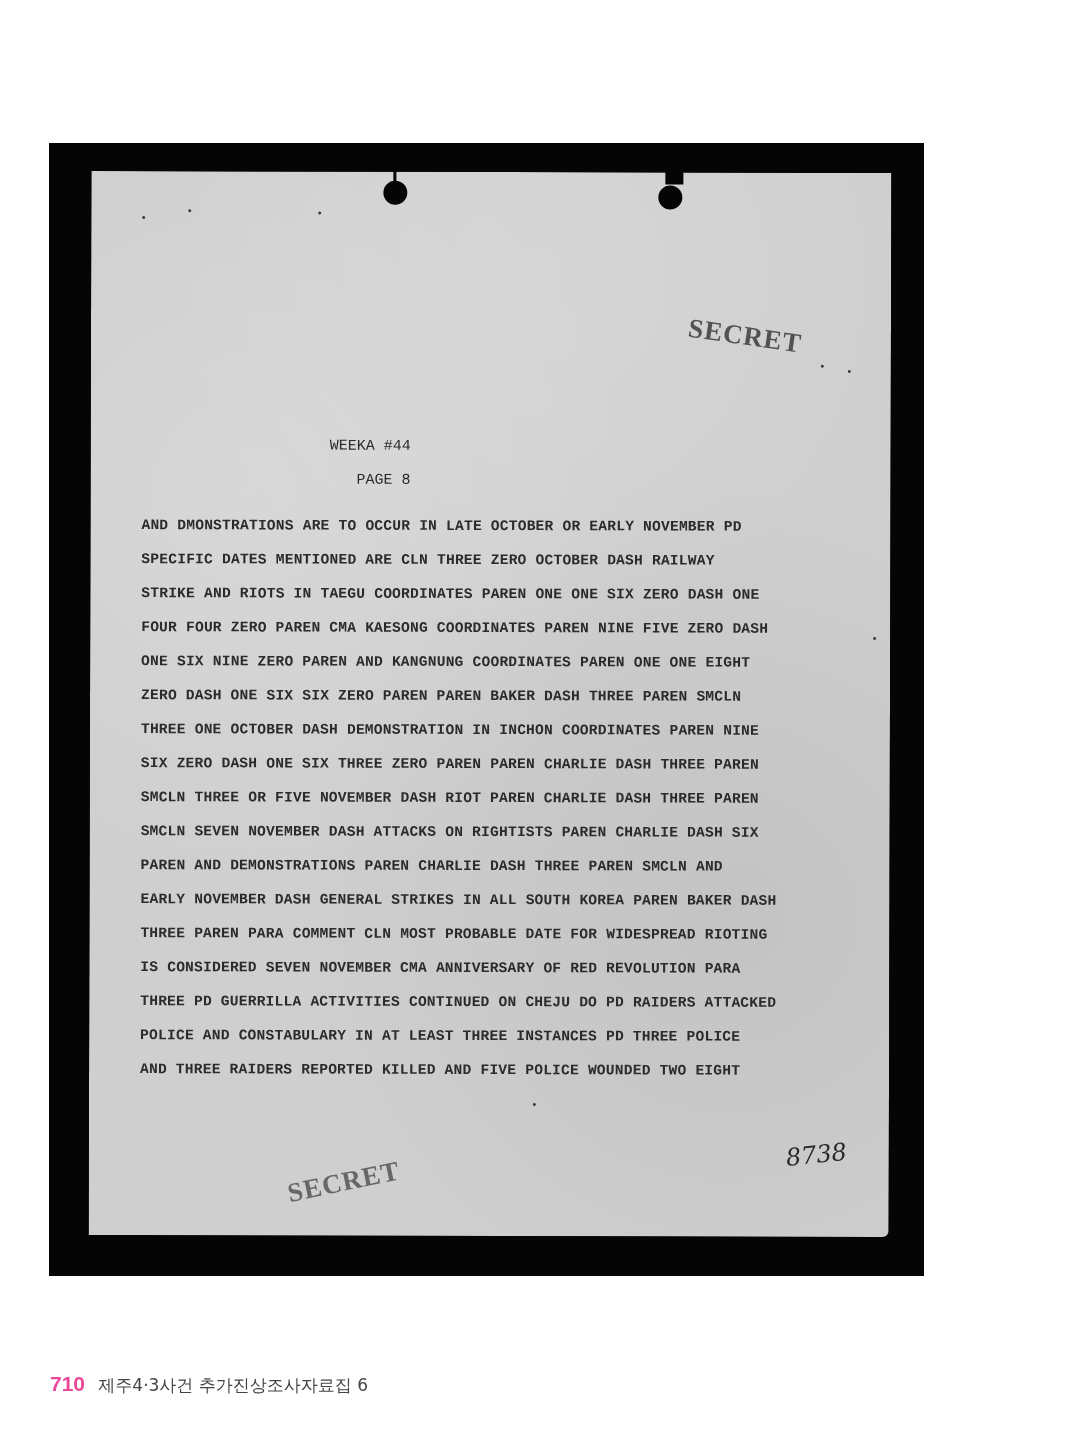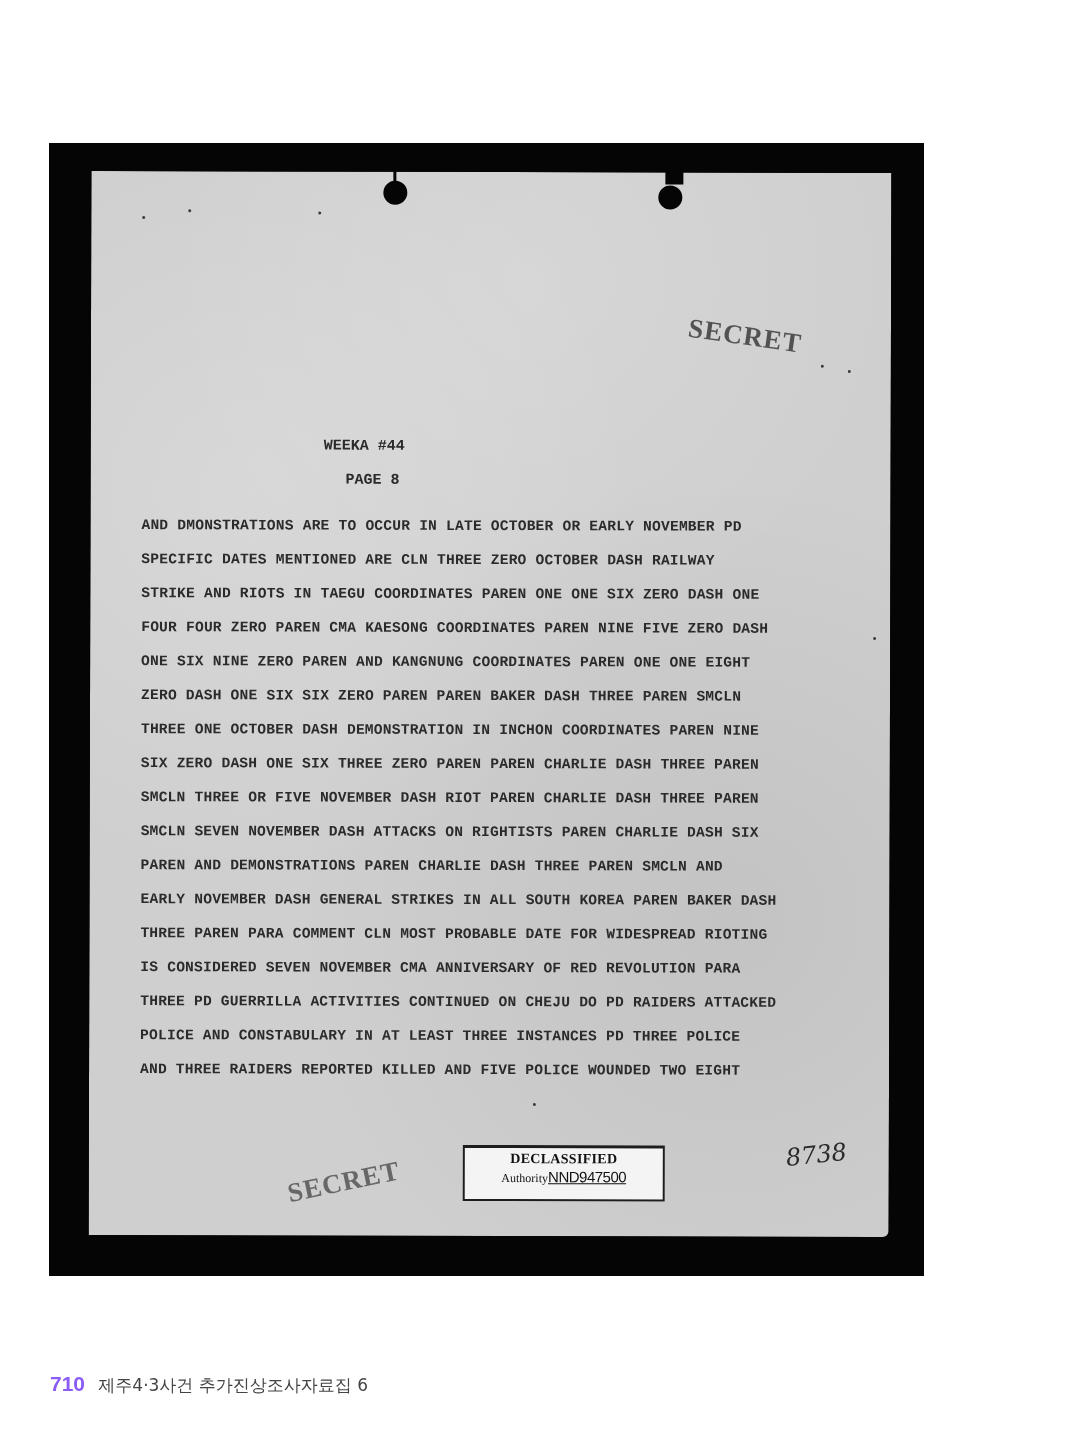--- a/index.html
+++ b/index.html
@@ -84,32 +84,32 @@
     }
     .stamp-secret.bottom {
       left: 198px;
       top: 995px;
       font-size: 27px;
       transform: rotate(-12deg);
       color: #555555;
     }
     .header-block {
       position: absolute;
-      left: 233px;
+      left: 239px;
       top: 258px;
       font-family: "Liberation Mono", monospace;
       font-size: 15px;
       color: #2a2a2a;
-      font-weight: bold;
+      font-weight: normal;
     }
     .header-line {
       height: 34px;
       line-height: 34px;
     }
-    .header-line.page { padding-left: 22px; }
+    .header-line.page { padding-left: 22px; text-align: right; }
     .typed-body {
       position: absolute;
       left: 51px;
       top: 337px;
       width: 730px;
       font-family: "Liberation Mono", monospace;
       font-size: 14.6px;
       font-weight: bold;
       color: #2b2b2b;
       letter-spacing: 0.2px;
@@ -165,21 +165,21 @@
       position: absolute;
       left: 50px;
       top: 1372px;
       font-size: 19px;
       color: #333333;
       white-space: nowrap;
     }
     .page-number {
       font-weight: bold;
       font-size: 21px;
-      color: #8b5cf6;
+      color: #ec4899;
       margin-right: 8px;
     }
     .book-title {
       font-family: "DejaVu Sans", sans-serif;
       font-size: 17px;
       color: #444;
       margin-top: 28px;
     }
   </style>
 </head>
@@ -222,26 +222,20 @@
       <div class="typed-line">EARLY NOVEMBER DASH GENERAL STRIKES IN ALL SOUTH KOREA PAREN BAKER DASH</div>
       <div class="typed-line">THREE PAREN PARA COMMENT CLN MOST PROBABLE DATE FOR WIDESPREAD RIOTING</div>
       <div class="typed-line">IS CONSIDERED SEVEN NOVEMBER CMA ANNIVERSARY OF RED REVOLUTION PARA</div>
       <div class="typed-line">THREE PD GUERRILLA ACTIVITIES CONTINUED ON CHEJU DO PD RAIDERS ATTACKED</div>
       <div class="typed-line">POLICE AND CONSTABULARY IN AT LEAST THREE INSTANCES PD THREE POLICE</div>
       <div class="typed-line">AND THREE RAIDERS REPORTED KILLED AND FIVE POLICE WOUNDED TWO EIGHT</div>
     </div>
 
     <div class="stamp-secret bottom">SECRET</div>
 
-    <div class="declass-box">
-      <div class="declass-title">DECLASSIFIED</div>
-      <div class="declass-authority">
-        <span>Authority</span><span class="auth-value">NND947500</span>
-      </div>
-    </div>
 
     <div class="handwritten-number">8738</div>
   </div>
 </div>
 
 <div class="page-footer">
   <span class="page-number">710</span>
   <span class="book-title">제주4·3사건 추가진상조사자료집 6</span>
 </div>
 

